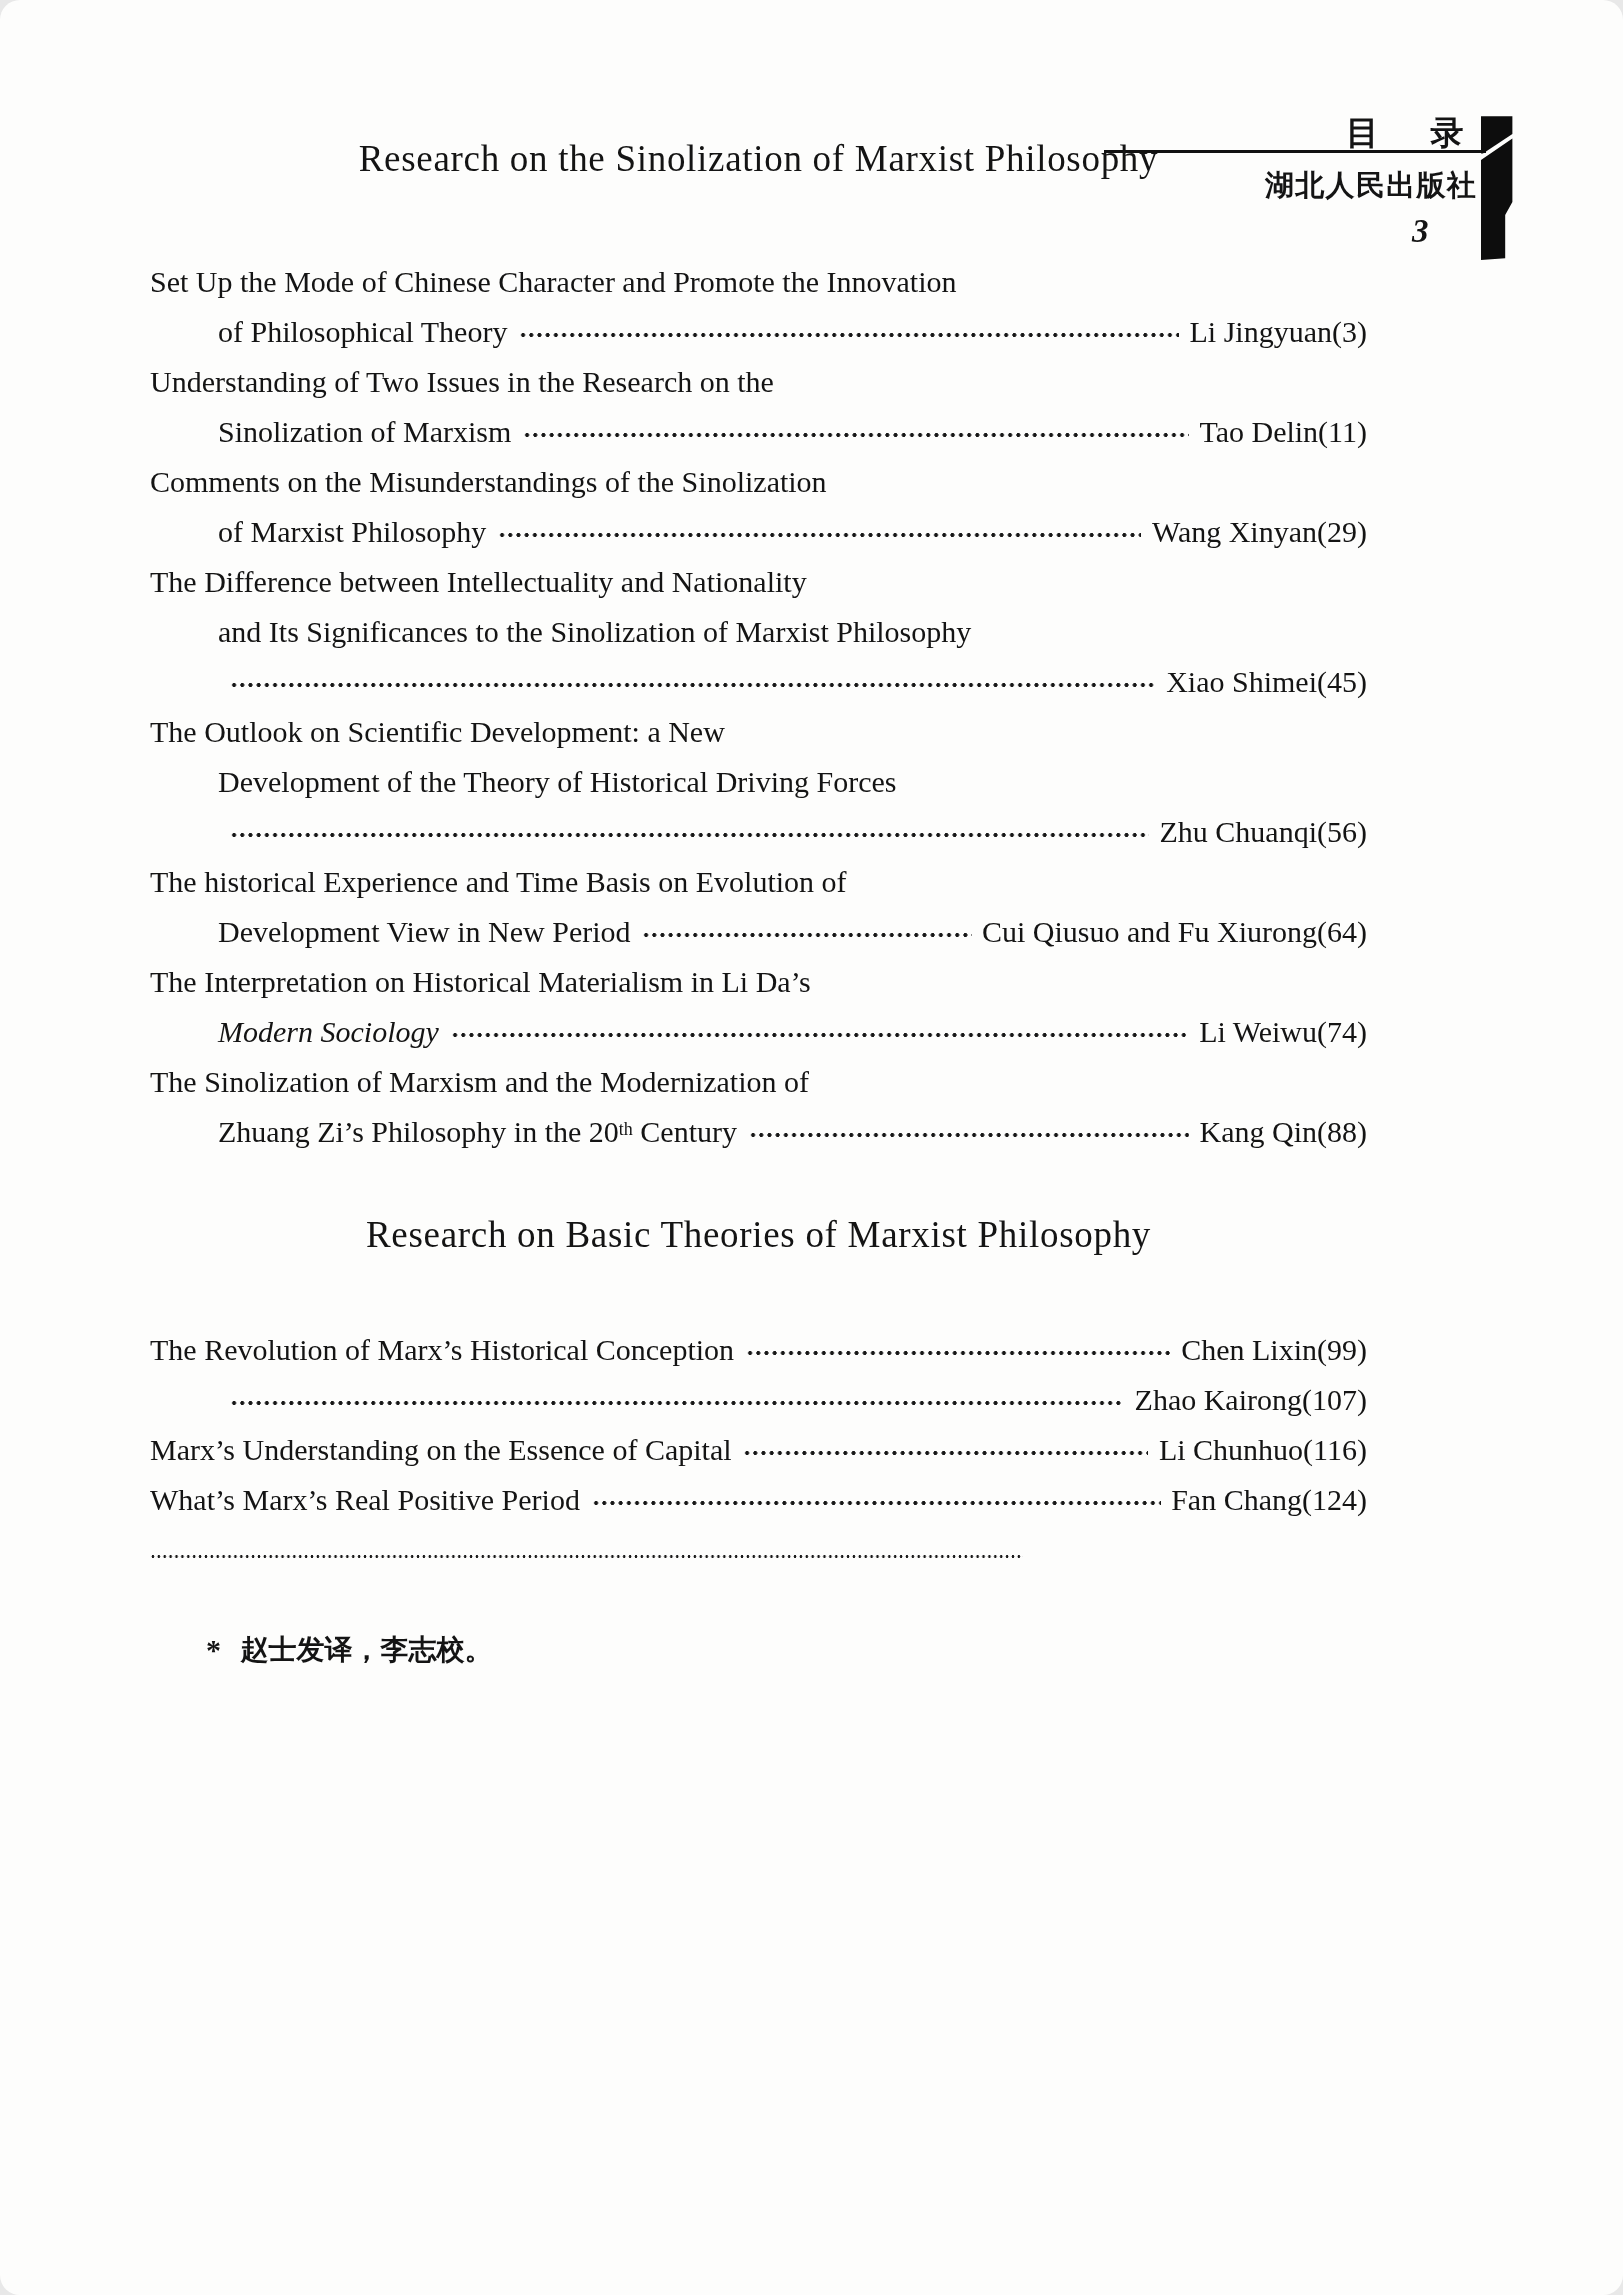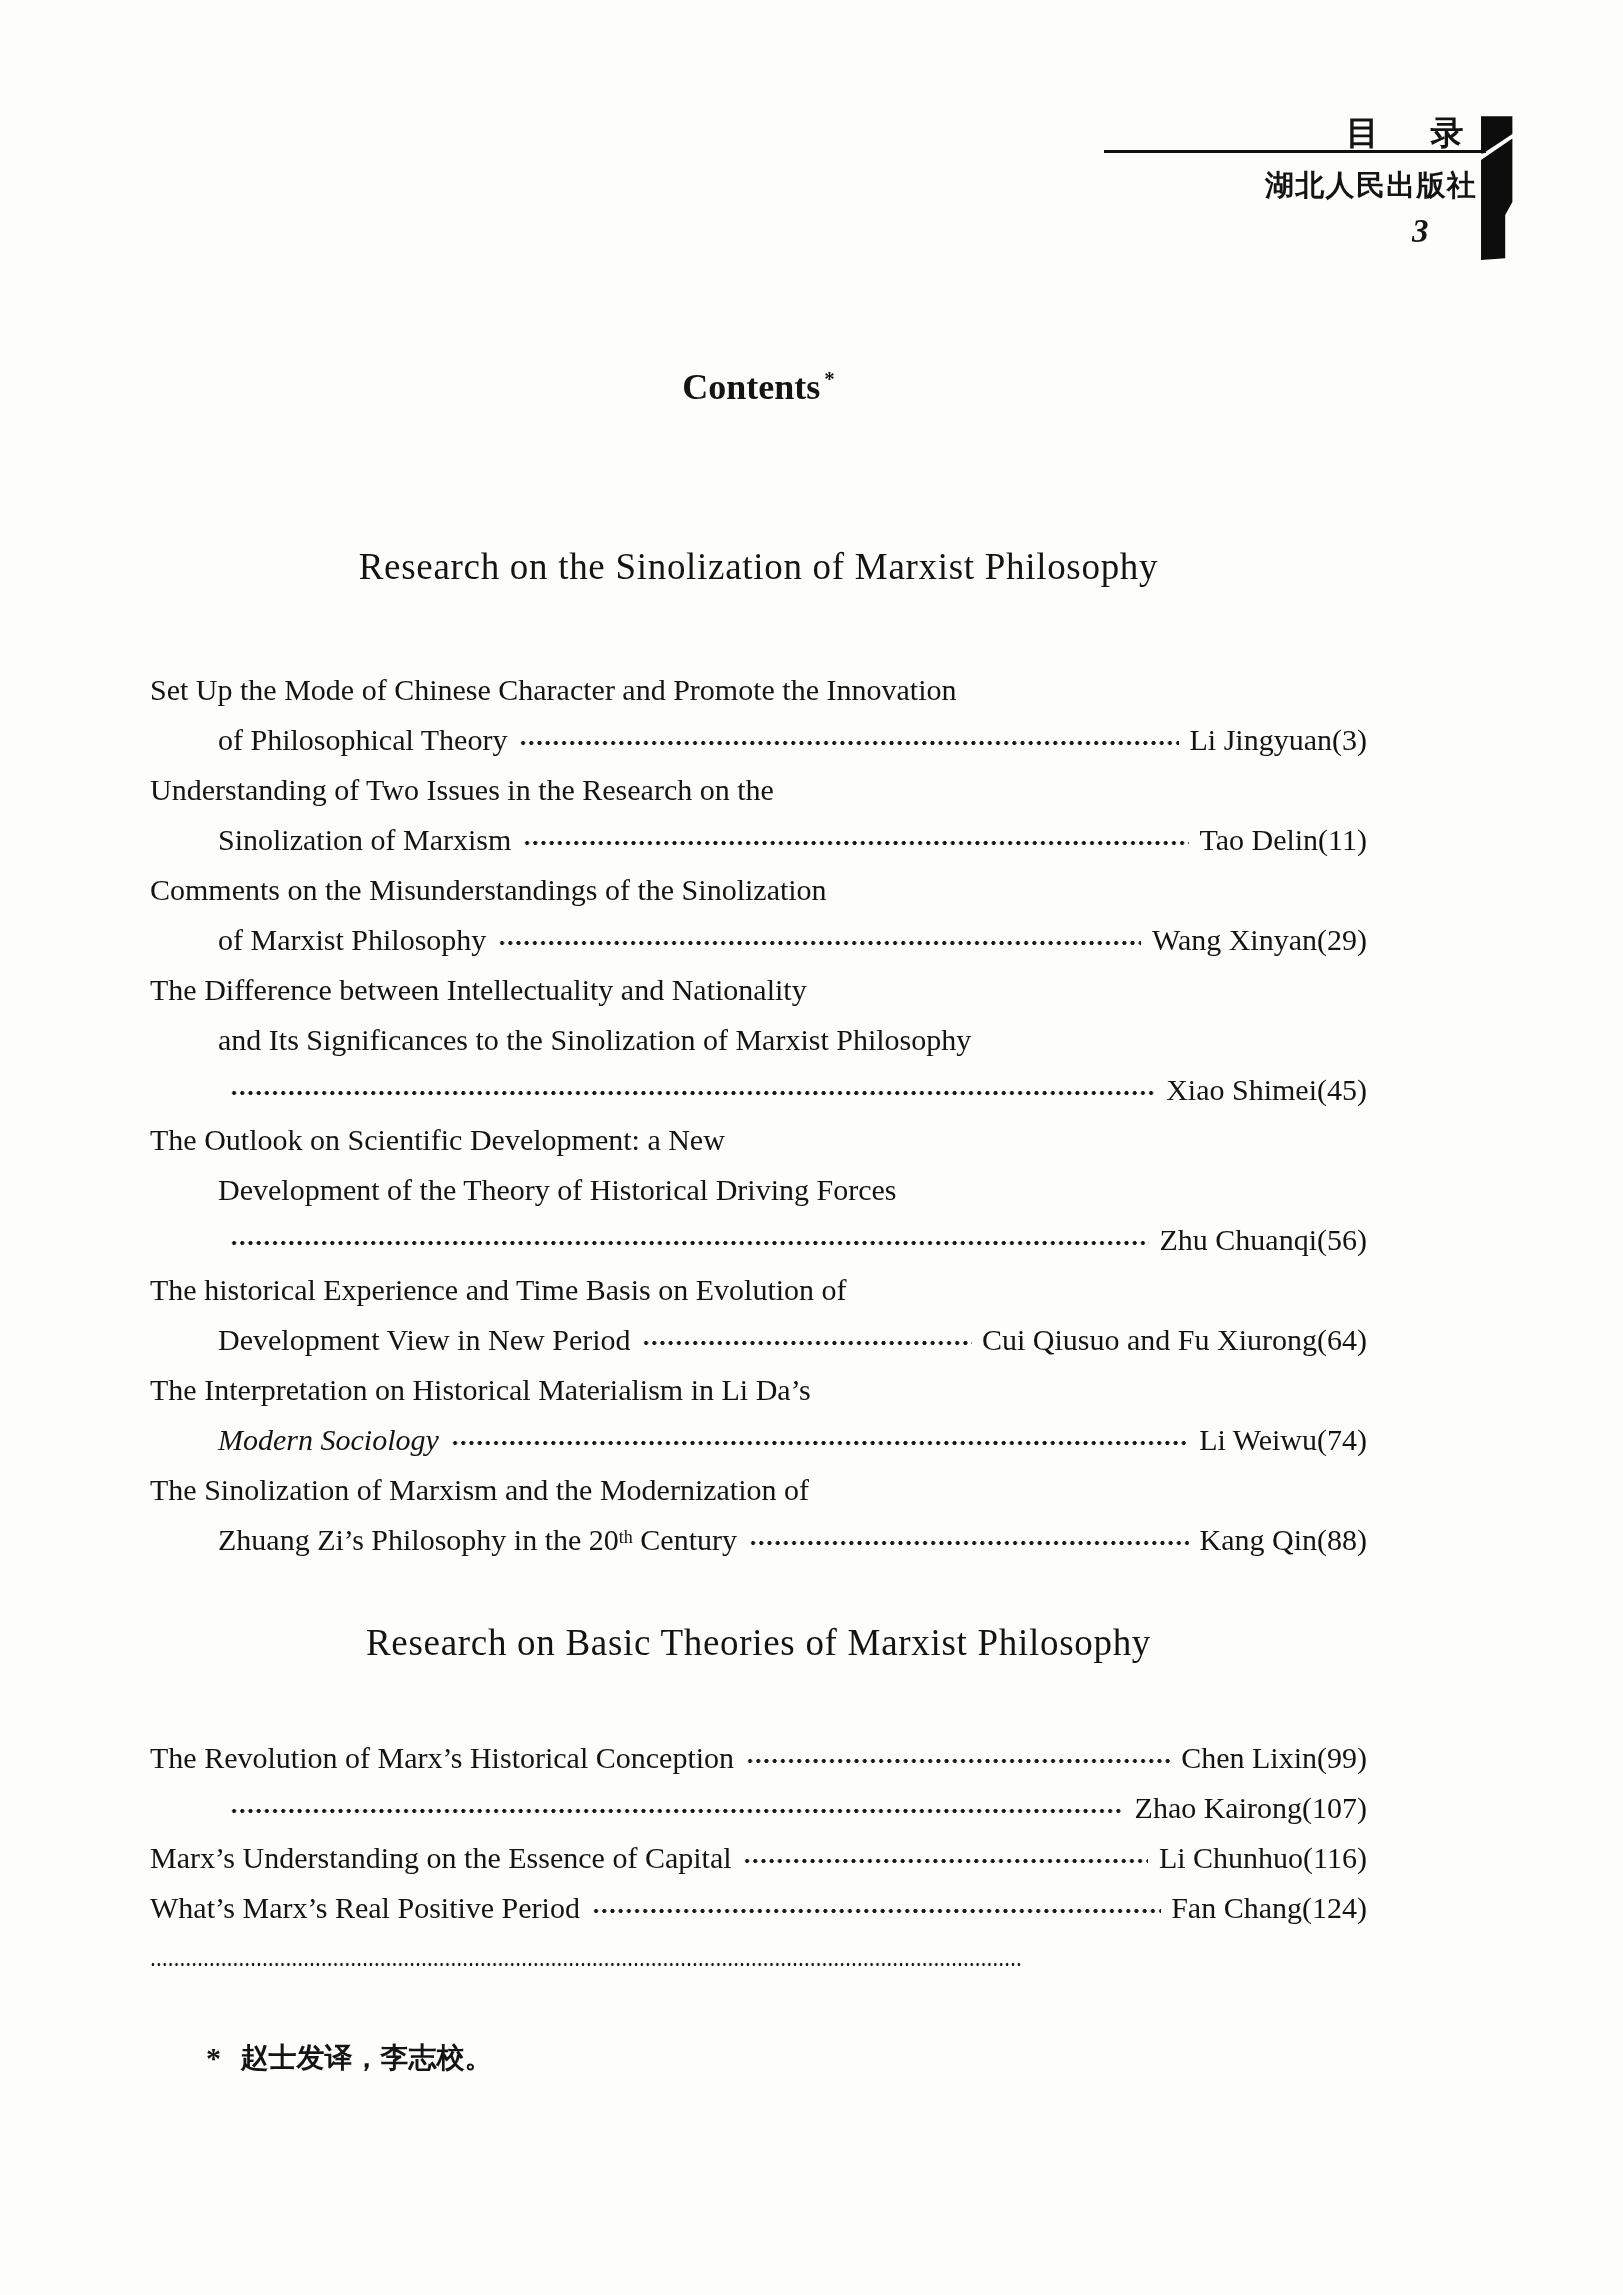--- a/index.html
+++ b/index.html
@@ -1,17 +1,17 @@
 <!DOCTYPE html>
 <html style="font-size:10.5px"><head>
 <meta charset="utf-8">
 <style>
   html,body{margin:0;padding:0;background:#e8e8e8;}
   .page{position:relative;width:1623px;height:2295px;background:#fdfdfc;overflow:hidden;
-        font-family:"Liberation Serif","DejaVu Serif",serif;color:#141414;}
+        font-family:"Liberation Serif","DejaVu Serif",serif;color:#141414;border-radius:20px;}
 
   
   .hdr-toc{position:absolute;left:1346px;top:111px;font-family:"DejaVu Sans",sans-serif;
            font-size:33px;font-weight:700;letter-spacing:9.2px;white-space:nowrap;}
   .hdr-rule{position:absolute;left:1104px;top:150px;width:382px;height:3.3px;background:#111;}
   .hdr-pub{position:absolute;left:1265px;top:166px;font-family:Liberation Mono, monospace;
            font-size:29px;font-weight:600;letter-spacing:1.3px;white-space:nowrap;}
   .hdr-num{position:absolute;left:1412px;top:213px;font-size:33px;font-weight:700;font-style:italic;}
   .bookmark{position:absolute;left:1481px;top:116px;}
 
@@ -53,21 +53,20 @@
   <div class="hdr-rule"></div>
   <div class="hdr-pub">湖北人民出版社</div>
   <div class="hdr-num">3</div>
   <svg class="bookmark" width="34" height="147" viewBox="0 0 52 224">
     <polygon points="0,0 48,0 48,27 3,57 0,57" fill="#0d0d0d"></polygon>
     <polygon points="0,67 48,34 48,131 37,151 37,217 0,220" fill="#0d0d0d"></polygon>
   </svg>
 
   <div class="content">
 
-    <h1 class="title"><span>Contents</span><sup>*</sup></h1>
 
     <h2 class="section-heading sh1">Research on the Sinolization of Marxist Philosophy</h2>
     <div class="rows">
   <div class="toc-row">
     <span class="row-text">Set Up the Mode of Chinese Character and Promote the Innovation</span>
 
   </div>
 
   <div class="toc-row indent">
     <span class="row-text">of Philosophical Theory</span>

